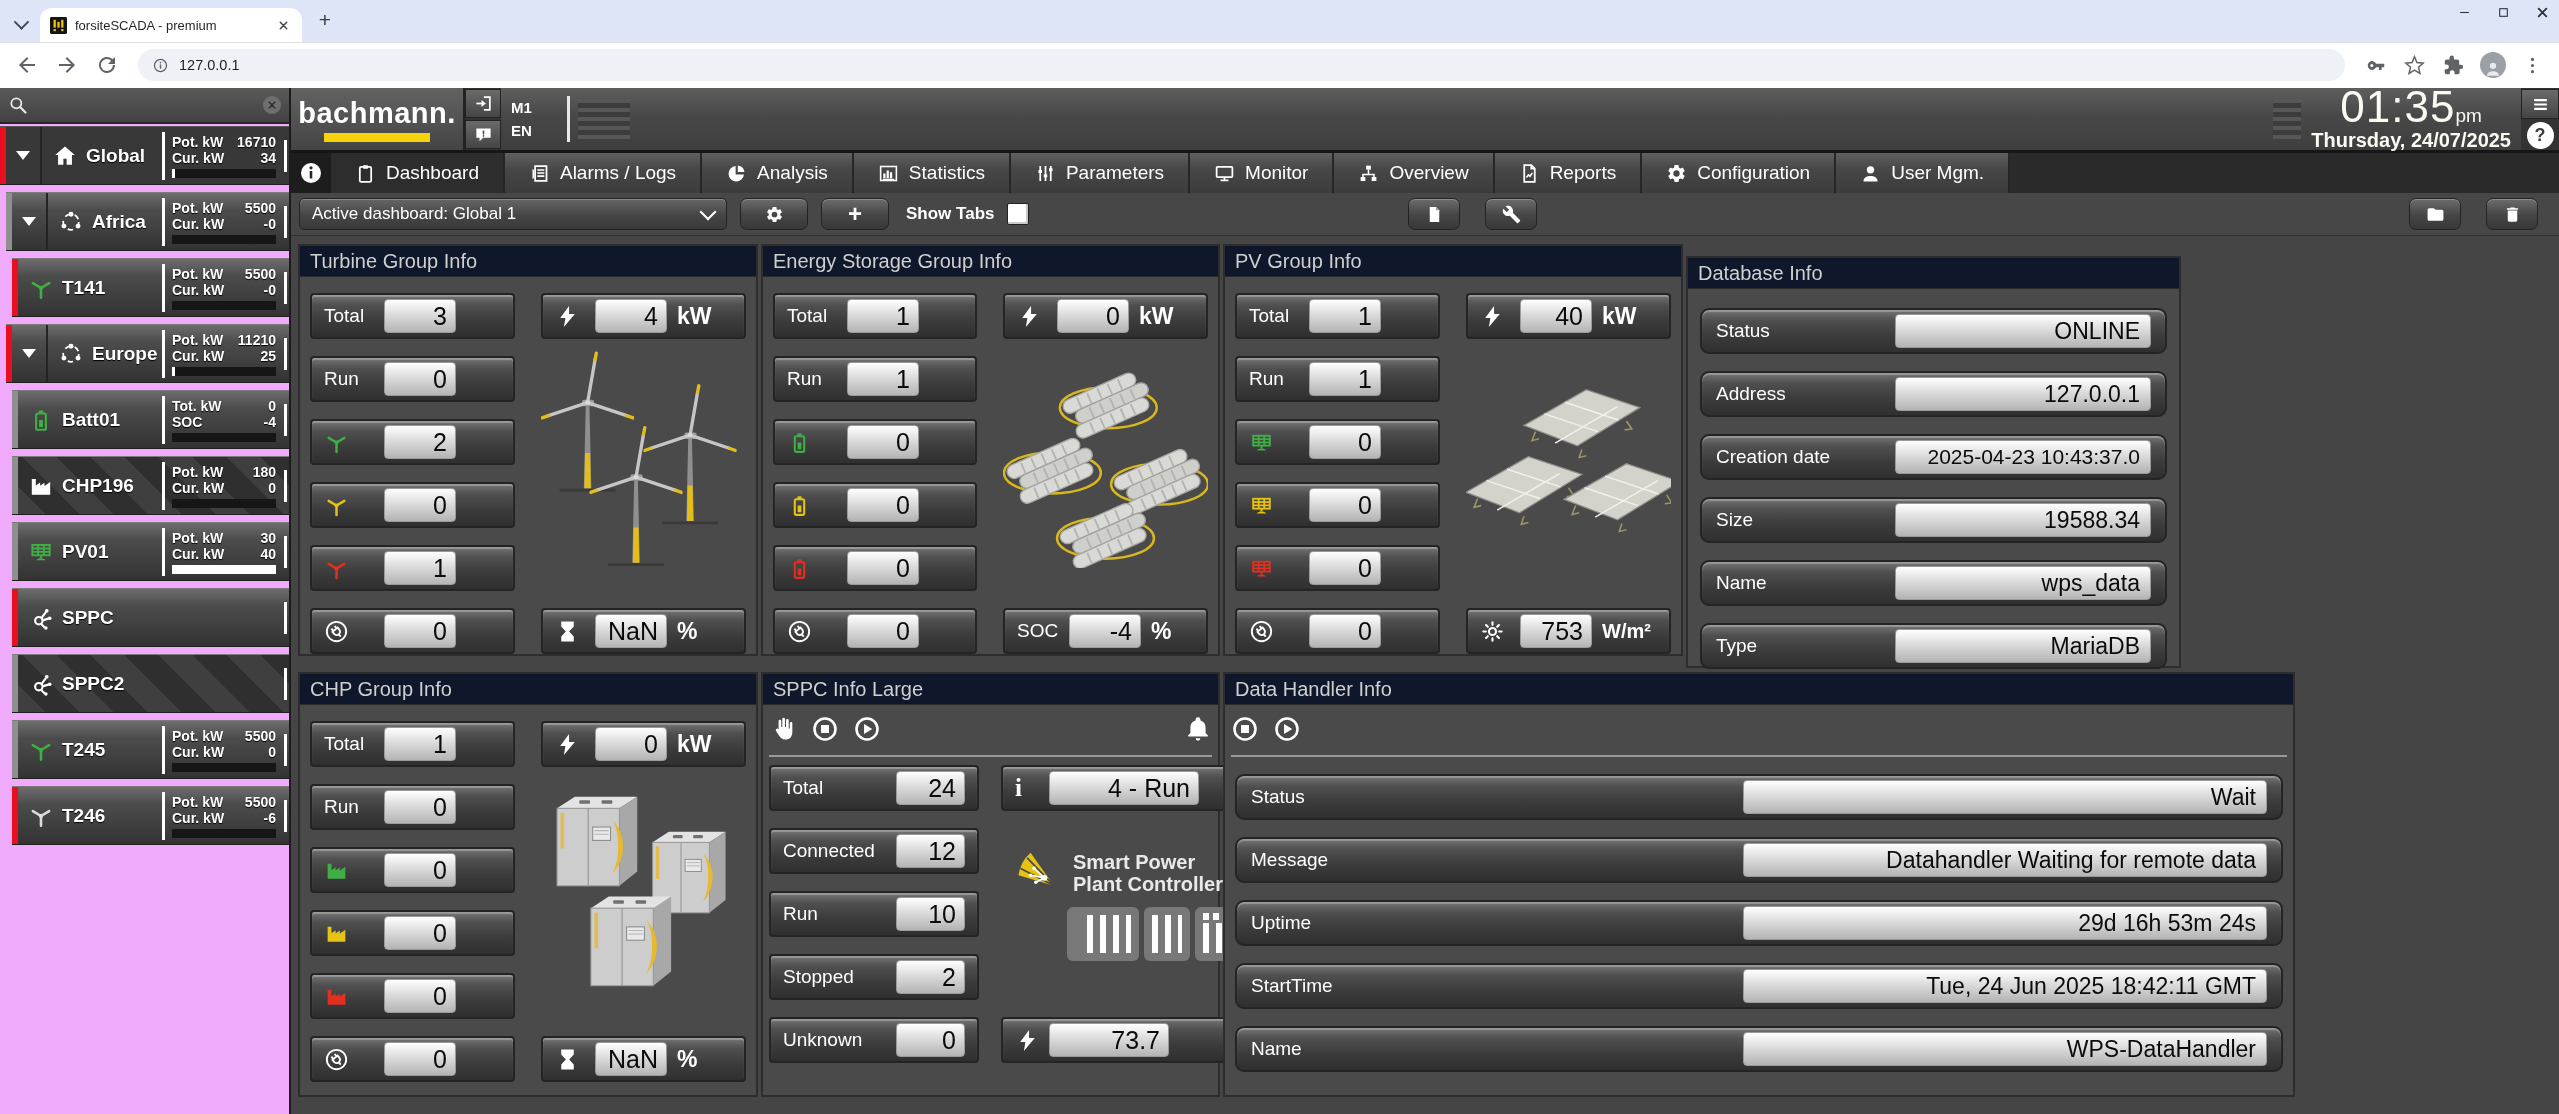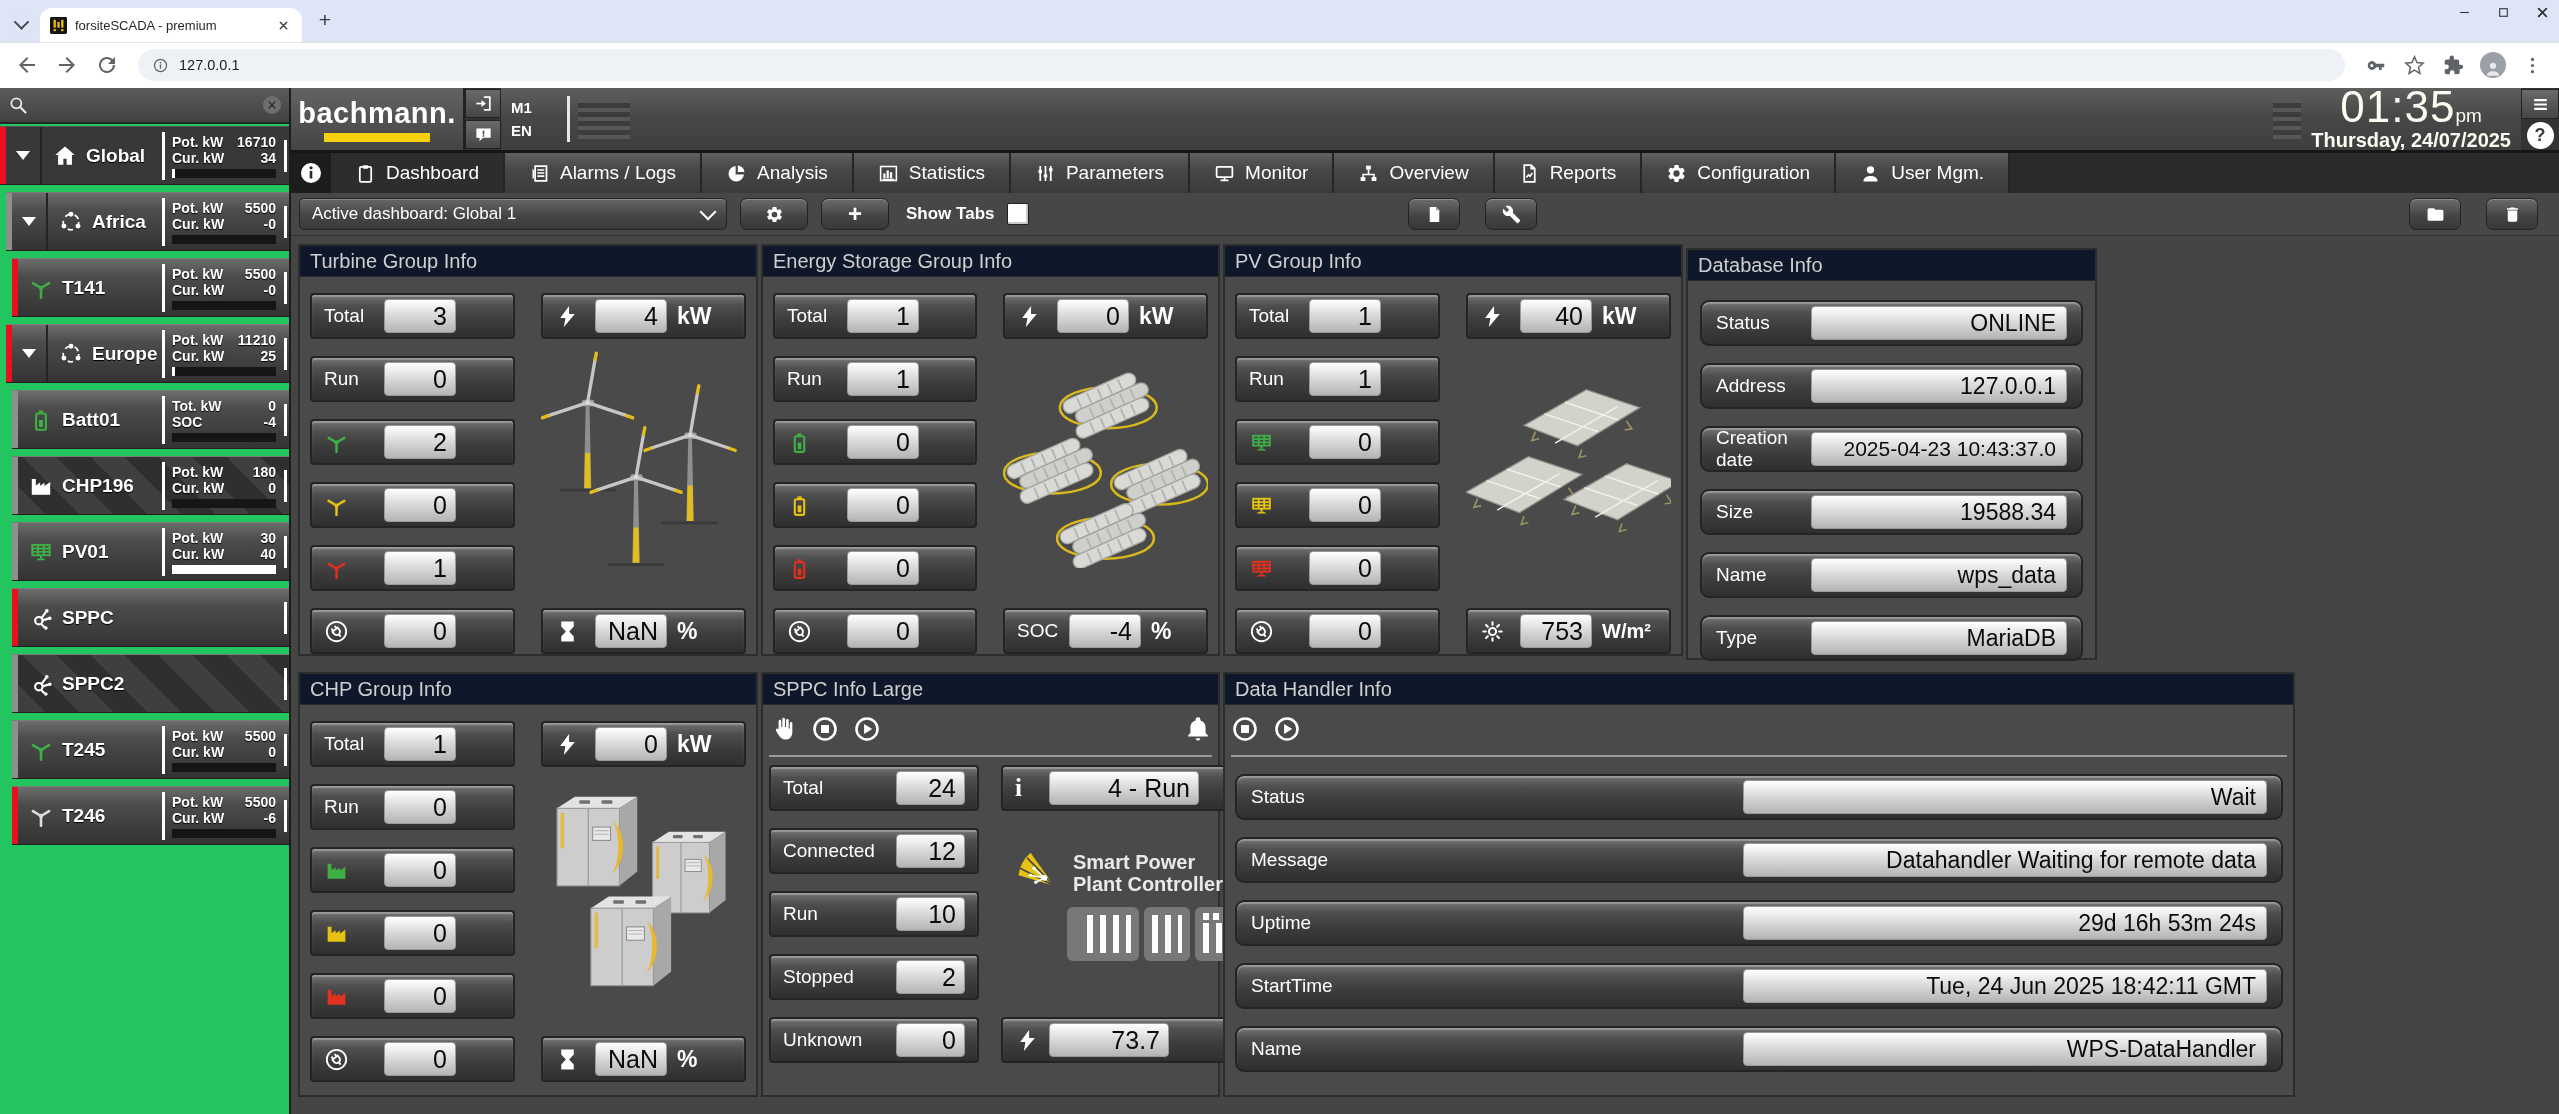--- a/index.html
+++ b/index.html
@@ -20,21 +20,21 @@
   .navbtn{width:24px;height:24px;color:#5f6368;margin:0 5px;}
   .urlpill{flex:1;height:32px;background:#eef1f5;border-radius:16px;display:flex;align-items:center;gap:10px;padding:0 14px;margin:0 8px;}
   .urlinfo{width:17px;height:17px;color:#5f6368;}
   .urltext{font-size:14.5px;color:#202124;}
   .tb-ic{width:21px;height:21px;color:#5f6368;margin:0 6px;}
   .avatar{width:26px;height:26px;border-radius:50%;background:#9aa0a6;display:flex;align-items:flex-end;justify-content:center;overflow:hidden;margin:0 4px;}
   .avatar svg{width:18px;height:18px;color:#e8eaed;}
   
   .app{display:flex;height:1026px;background:#464646;}
   
-  .sidebar{width:289px;background:#22c55e;border-right:2px solid #1c1c1c;display:flex;flex-direction:column;}
+  .sidebar{width:289px;background:#f0abfc;border-right:2px solid #1c1c1c;display:flex;flex-direction:column;}
   .searchbar{height:34px;background:linear-gradient(180deg,#5a5a5a,#424242);display:flex;align-items:center;padding:0 8px;border-bottom:2px solid #252525;}
   .searchbar .mag{width:20px;height:20px;color:#e8e8e8;}
   .searchbar .spacer{flex:1}
   .clearbtn{width:18px;height:18px;border-radius:50%;background:#6e6e6e;color:#2e2e2e;display:flex;align-items:center;justify-content:center;}
   .clearbtn svg{width:10px;height:10px;}
   .items{padding-top:2px;}
   .s-item{height:57px;margin-bottom:7px;display:flex;align-items:stretch;position:relative;
     background:linear-gradient(180deg,#6d6d6d,#4c4c4c 30%,#3a3a3a 80%,#333 100%);border-top:1px solid #7c7c7c;border-bottom:1px solid #1f1f1f;}
   .s-item.sel{background:#383838;border-top-color:#555;}
   .s-item.lvl1{margin-left:6px;}
@@ -1102,21 +1102,21 @@
                     <use href="#i-sun"></use>
                   </svg>
                 </span>
                 <span class="gf-val">753</span>
                 <span class="gf-unit" style="font-size:20px">W/m²</span>
               </div>
           </div>
         </div>
       </section>
 
-      <section class="panel" style="left:1395px;top:12px;width:411px;height:412px">
+      <section class="panel" style="left:1395px;top:20px;width:495px;height:412px">
         <div class="p-head">
             <span>Database Info</span>
           </div>
         <div style="padding:2px 12px;">
           <div class="wrow">
               <span class="wl">Status</span>
               <span class="wval db">ONLINE</span>
             </div>
           <div class="wrow">
               <span class="wl">Address</span>

